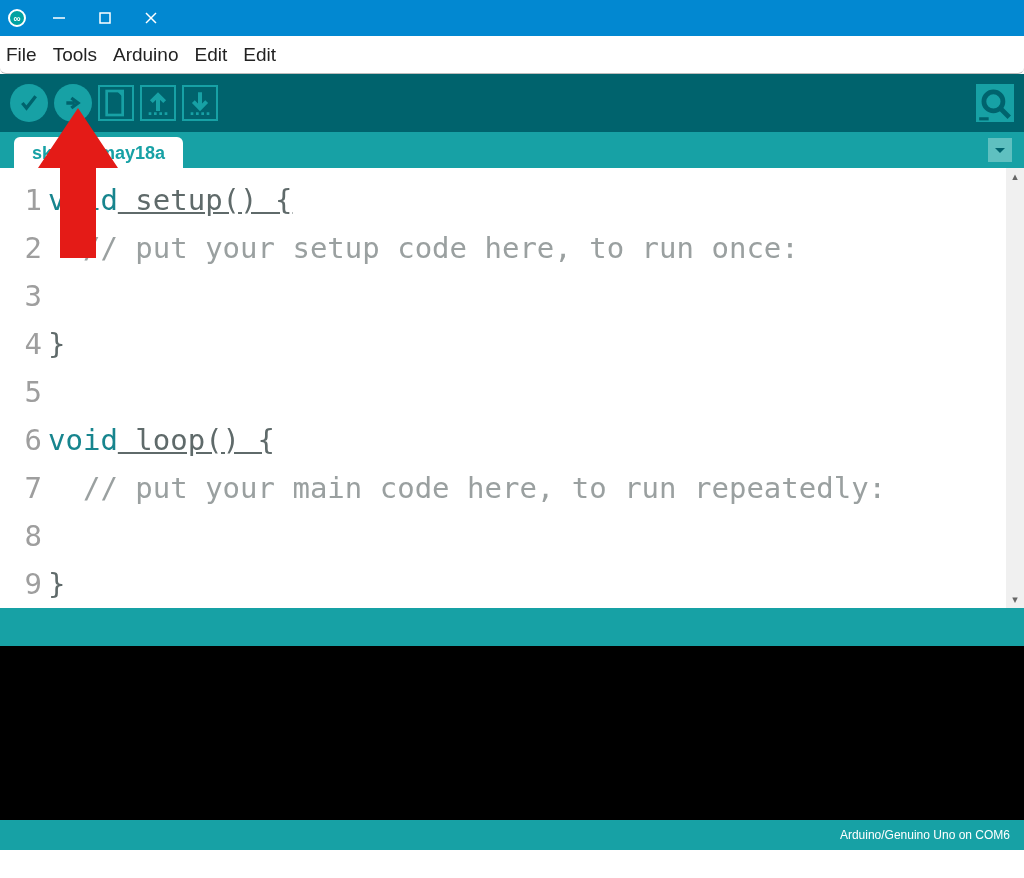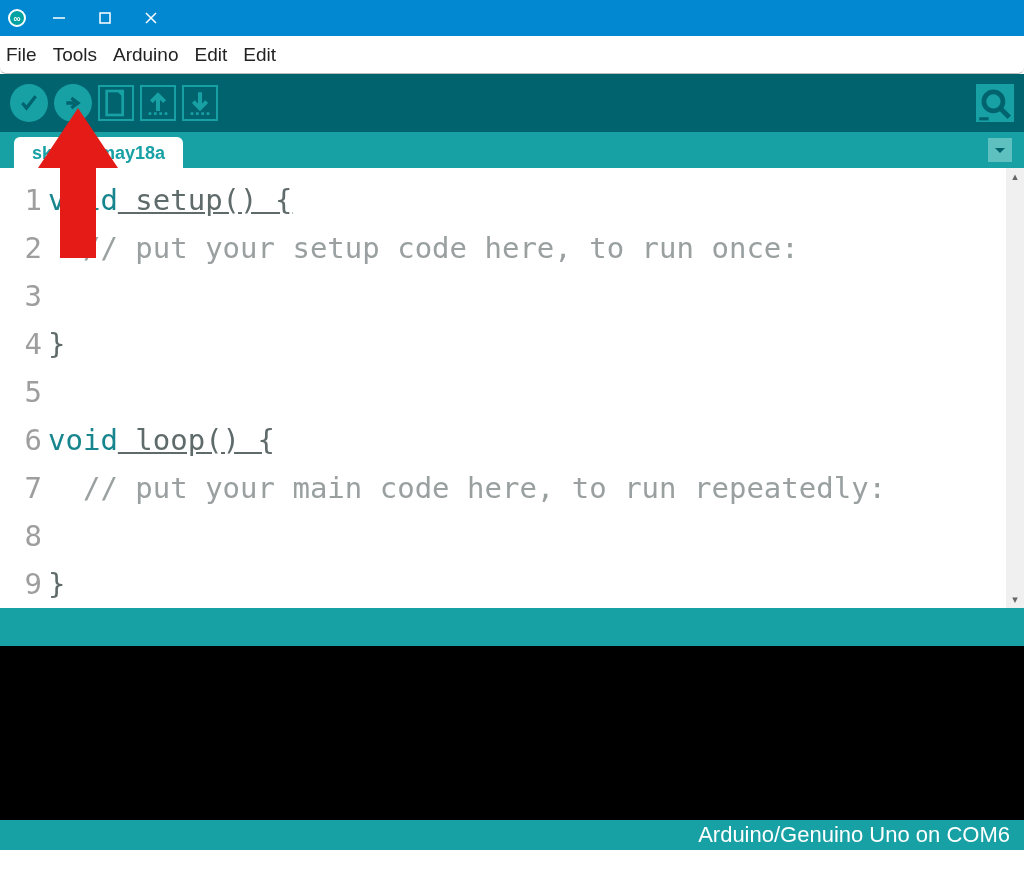--- a/index.html
+++ b/index.html
@@ -145,21 +145,21 @@
   }
 
   .statusstrip { height: 36px; background:#17a1a5; }
   .console { height: 174px; background:#000; }
   .footer {
     height: 30px;
     background:#17a1a5;
     color:#fff;
     display:flex; align-items:center; justify-content:flex-end;
     padding: 0 14px;
-    font-size:22px;
+    font-size:12px;
   }
 
   .annotation-arrow {
     position:absolute;
     left: 38px;
     top: 108px;
     z-index: 100;
     pointer-events:none;
   }
 </style>

